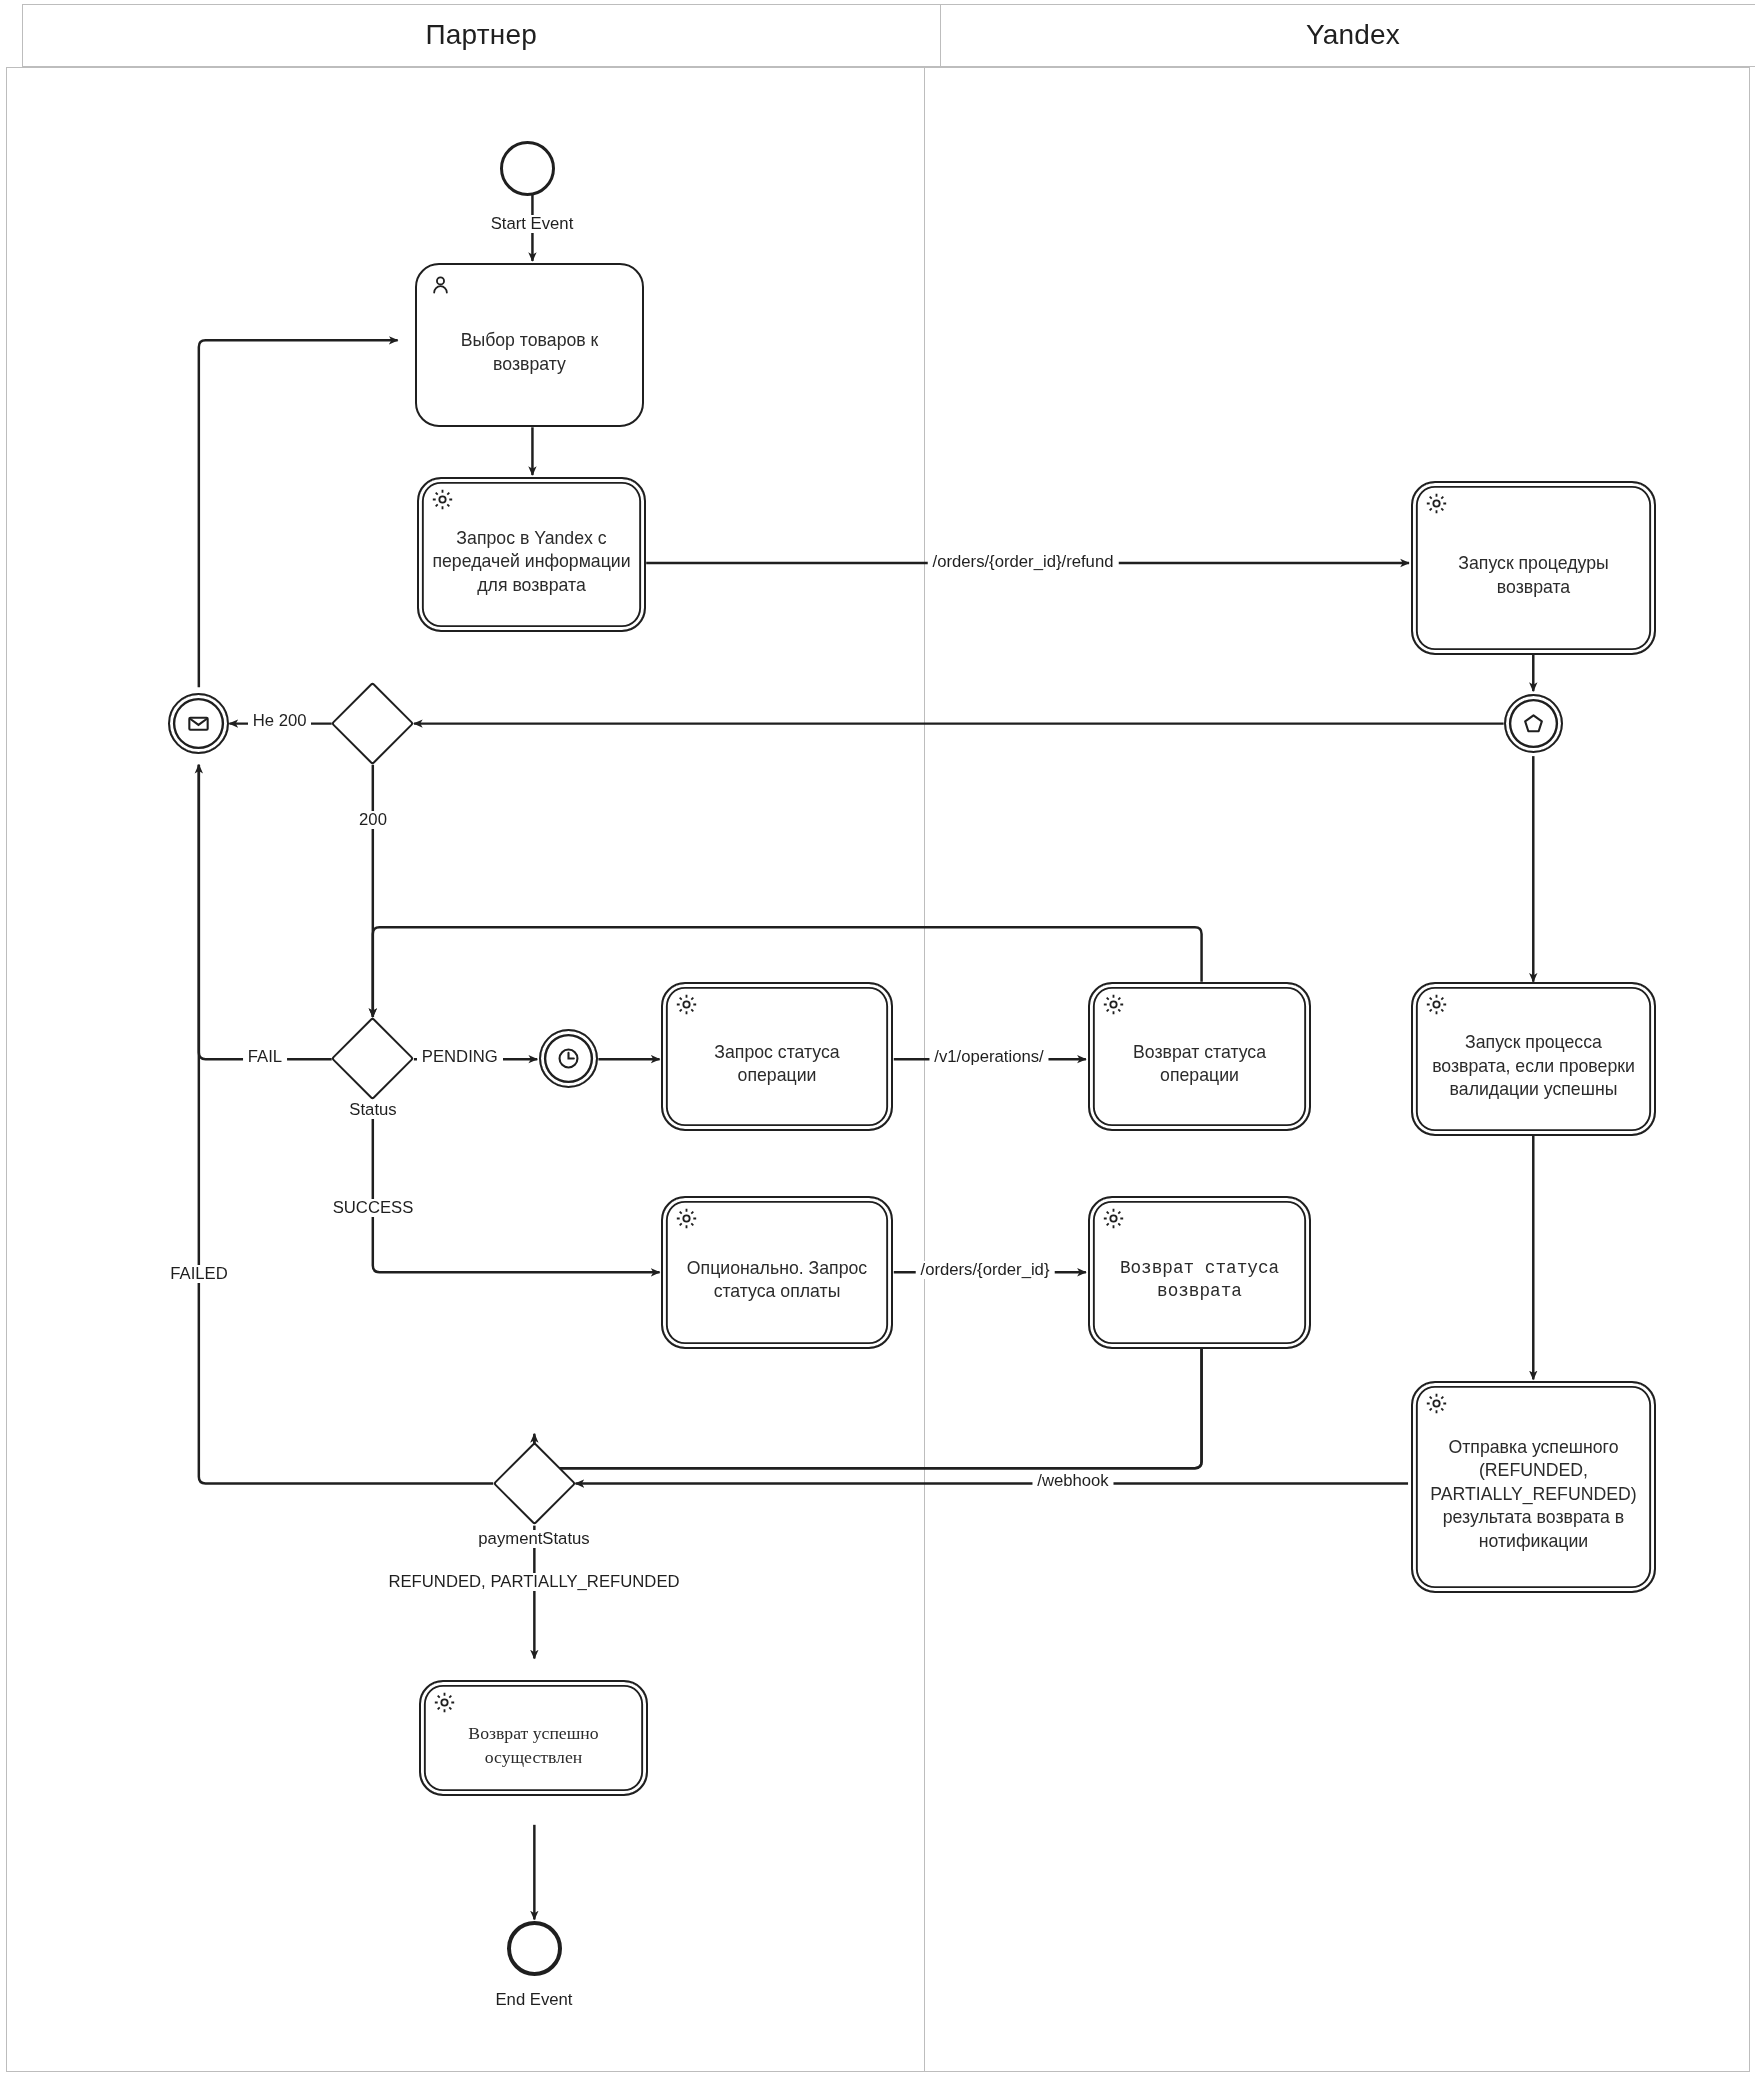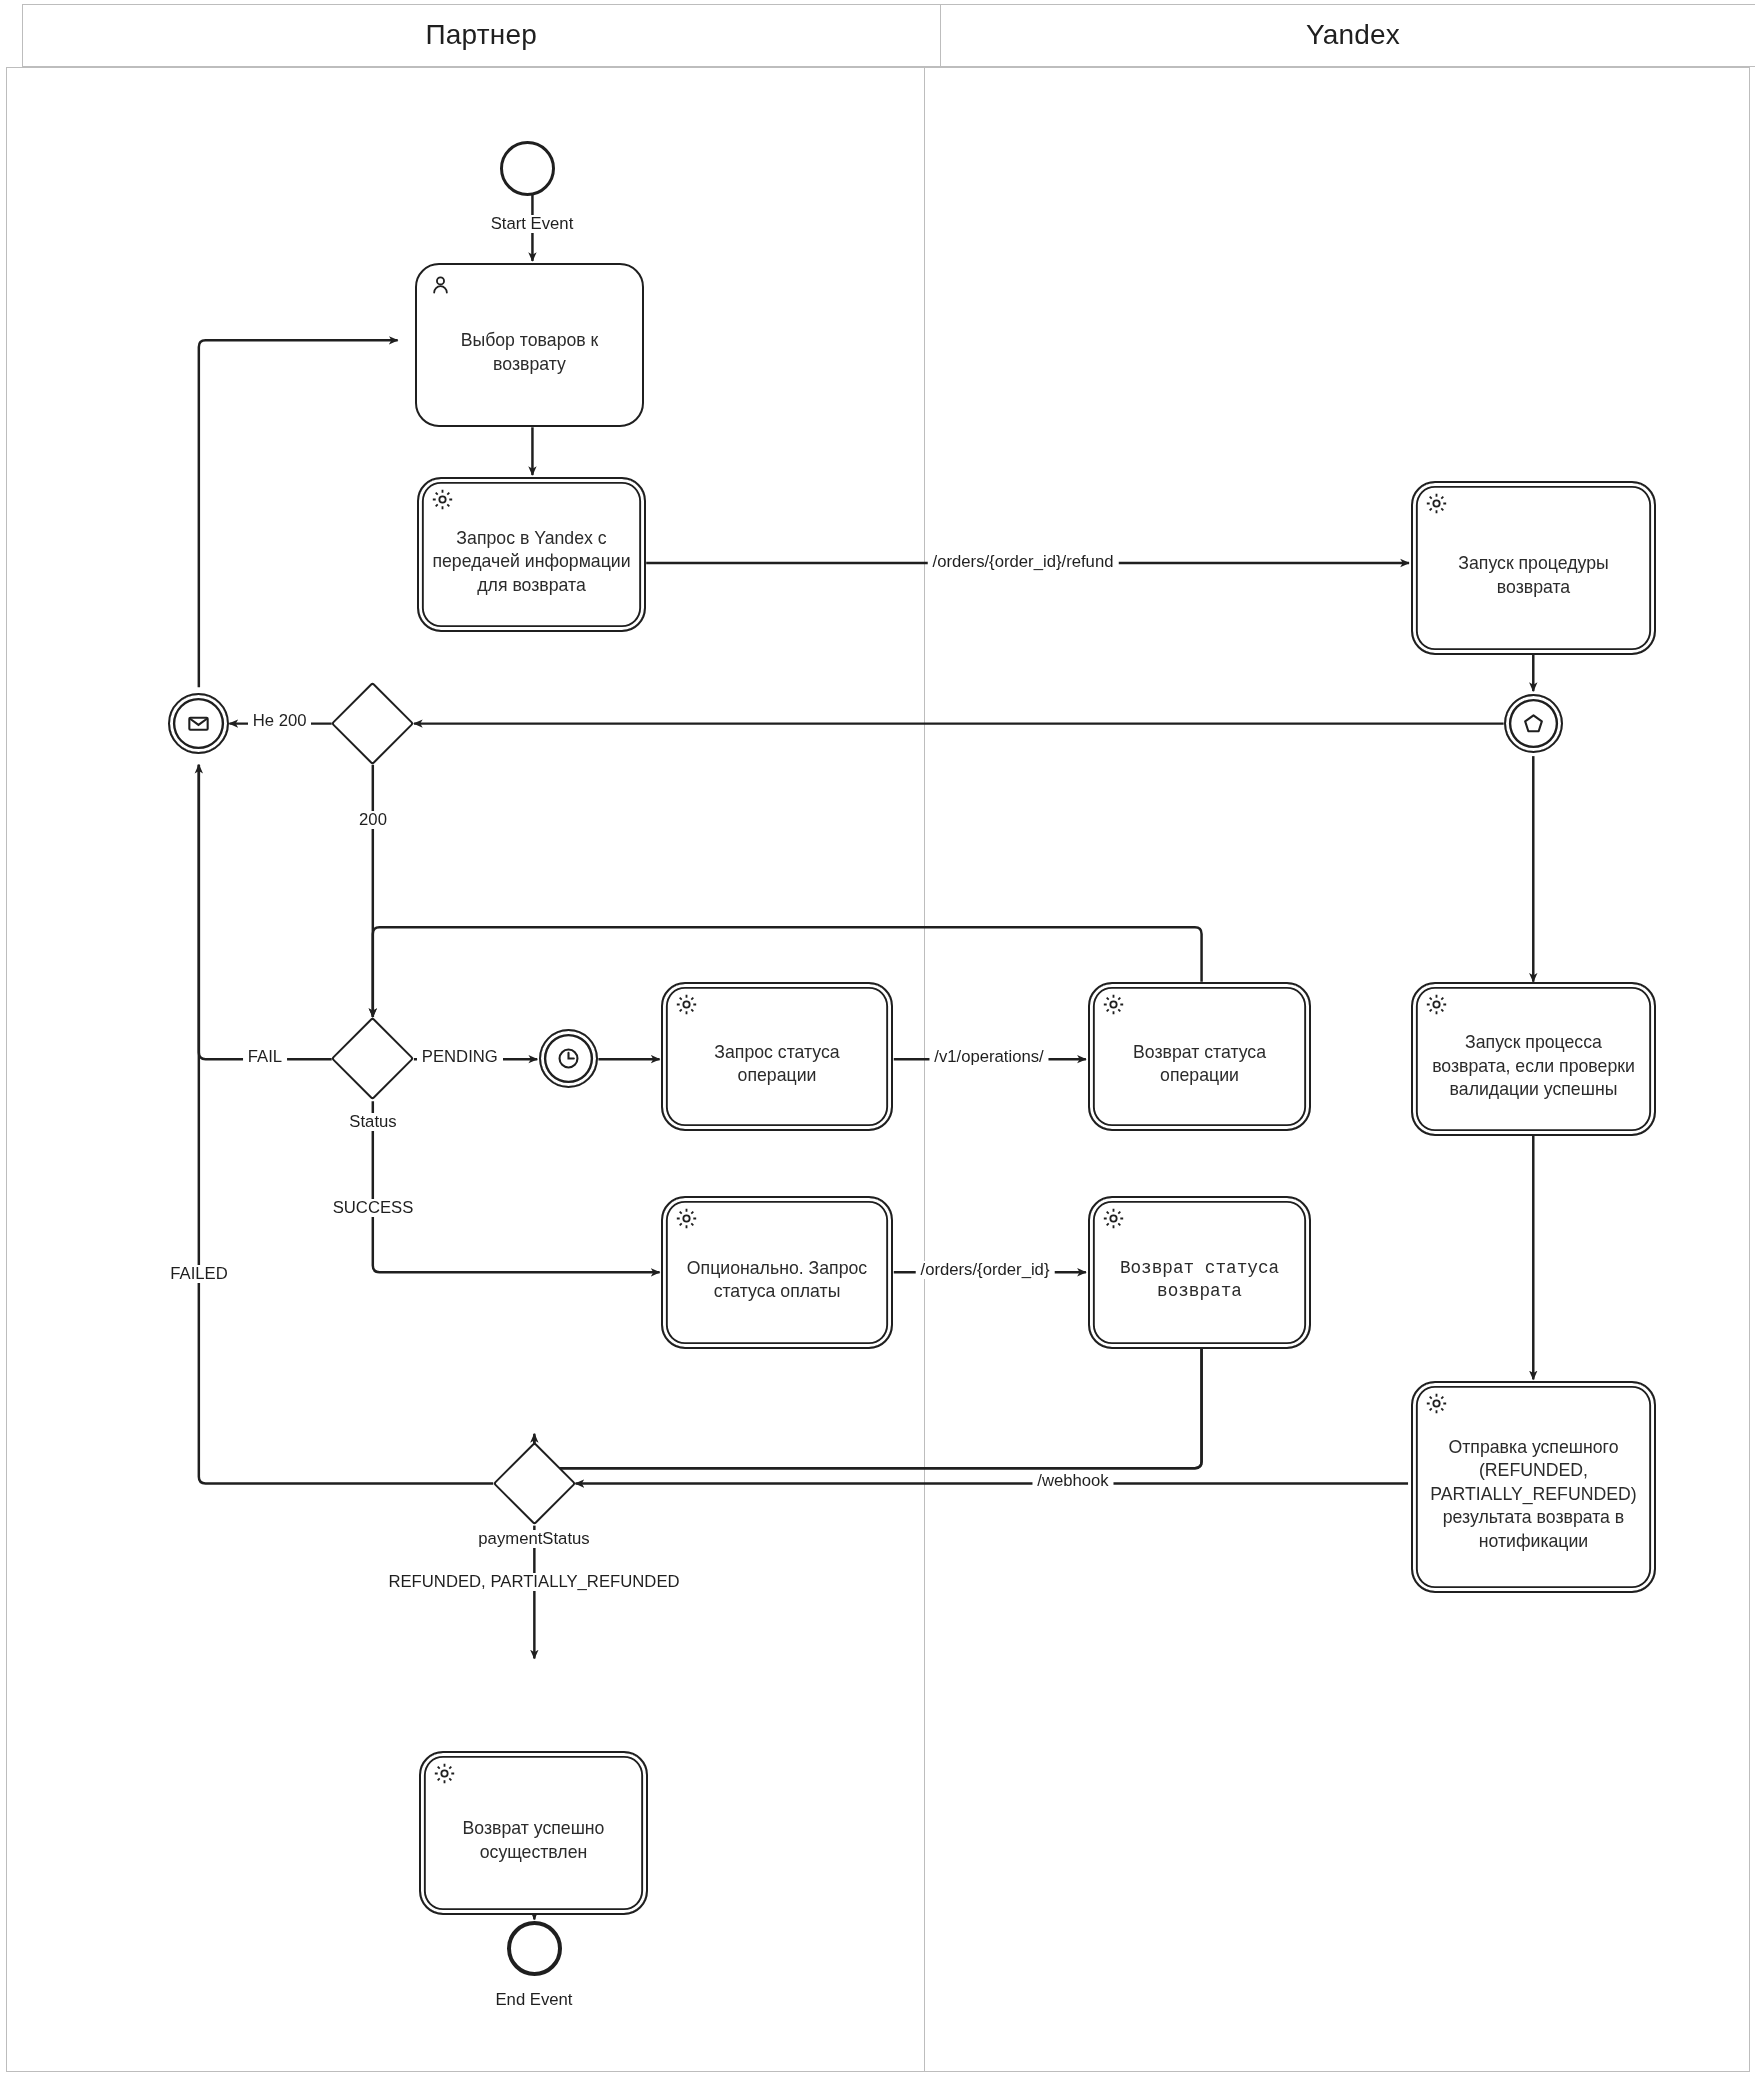--- a/index.html
+++ b/index.html
@@ -123,21 +123,21 @@
       <rect x="3.2" y="6.4" width="17.6" height="11.6" rx="1"></rect>
         <path d="M3.6 7.2l8.4 6.2 8.4-6.2"></path>
     </svg>
   </div>
 
   <div class="node gw" style="left:343px;top:694px;width:59px;height:59px;"></div>
   <div class="lbl" style="left:248px;top:712px;">Не 200</div>
   <div class="lbl c" style="left:373px;top:811px;">200</div>
 
   <div class="node gw" style="left:343px;top:1029px;width:59px;height:59px;"></div>
-  <div class="lbl c" style="left:373px;top:1101px;margin-top:12px;">Status</div>
+  <div class="lbl c" style="left:373px;top:1101px;">Status</div>
   <div class="lbl c" style="left:265px;top:1048px;">FAIL</div>
   <div class="lbl" style="left:417px;top:1048px;">PENDING</div>
   <div class="lbl c" style="left:373px;top:1199px;">SUCCESS</div>
   <div class="lbl c" style="left:199px;top:1265px;">FAILED</div>
 
   <div class="node ev dbl" style="left:539px;top:1029px;width:59px;height:59px;">
     <svg class="ev-ico" viewBox="0 0 24 24" fill="none" stroke="#1f1f1f" stroke-width="2" stroke-linecap="round">
       <circle cx="12" cy="12" r="8.6"></circle>
         <path d="M12 6.6V12h5.1"></path>
     </svg>
@@ -205,21 +205,21 @@
       <path d="M12 1.9v3M12 19.1v3M1.9 12h3M19.1 12h3M4.9 4.9l2.1 2.1M17 17l2.1 2.1M19.1 4.9L17 7M7 17l-2.1 2.1"></path>
     </svg>
     <span class="task-txt">Отправка успешного (REFUNDED, PARTIALLY_REFUNDED) результата возврата в нотификации</span>
   </div>
   <div class="lbl c" style="left:1073px;top:1472px;">/webhook</div>
 
   <div class="node gw" style="left:505px;top:1454px;width:59px;height:59px;"></div>
   <div class="lbl c" style="left:534px;top:1530px;">paymentStatus</div>
   <div class="lbl c" style="left:534px;top:1573px;">REFUNDED, PARTIALLY_REFUNDED</div>
 
-  <div class="node task service" style="left:419px;top:1751px;width:229px;height:164px;">
+  <div class="node task service" style="left:419px;top:1680px;width:229px;height:116px;font-family:Liberation Serif, serif;">
     <svg class="task-ico" viewBox="0 0 24 24" fill="none" stroke="#1f1f1f" stroke-width="1.9">
       <circle cx="12" cy="12" r="3.3"></circle>
       <path d="M12 1.9v3M12 19.1v3M1.9 12h3M19.1 12h3M4.9 4.9l2.1 2.1M17 17l2.1 2.1M19.1 4.9L17 7M7 17l-2.1 2.1"></path>
     </svg>
     <span class="task-txt">Возврат успешно осуществлен</span>
   </div>
 
   <div class="node ev plain" style="left:507px;top:1921px;width:55px;height:55px;border-width:4.8px;"></div>
   <div class="lbl c" style="left:534px;top:1991px;">End Event</div>
 

